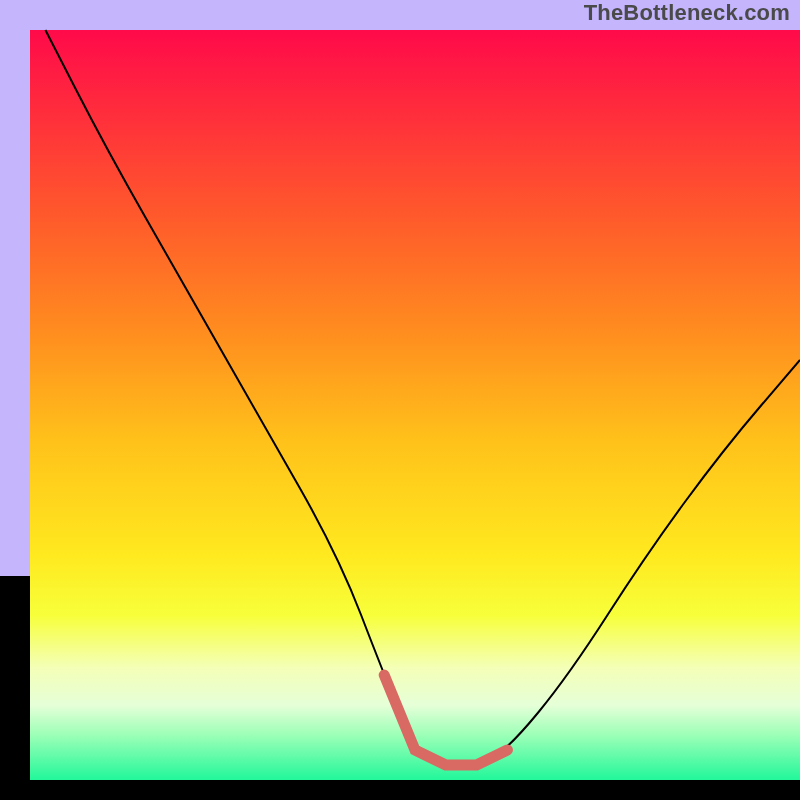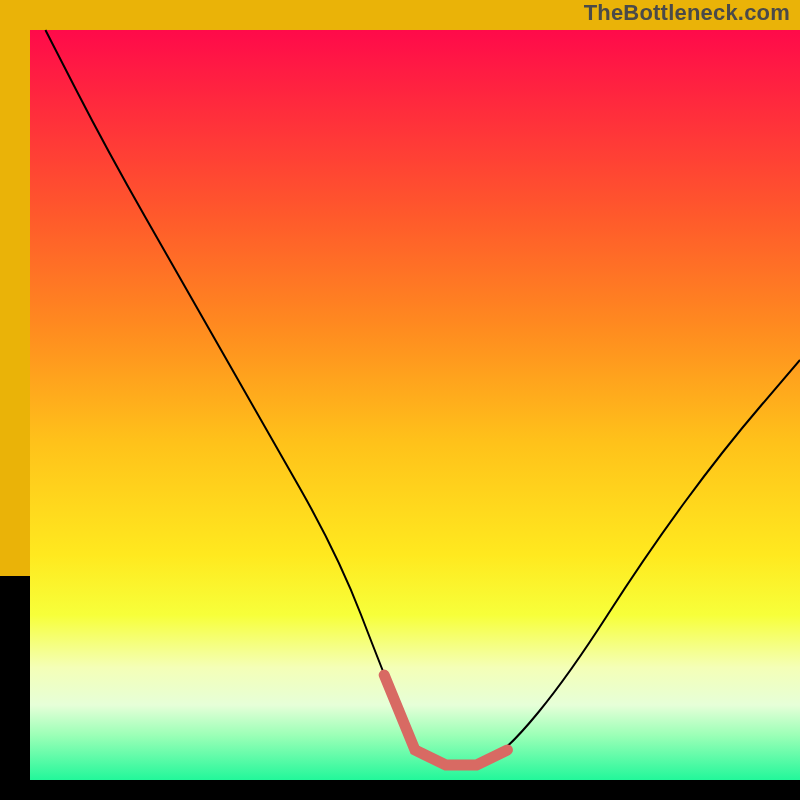--- a/index.html
+++ b/index.html
@@ -7,21 +7,21 @@
     padding: 0;
     width: 800px;
     height: 800px;
     overflow: hidden;
     background: #000;
   }
   .frame {
     position: relative;
     width: 800px;
     height: 576px;
-    background: #eab308;
+    background: #c4b5fd;
   }
   .watermark {
     position: absolute;
     top: 0;
     right: 10px;
     font-family: Arial, Helvetica, sans-serif;
     font-size: 22px;
     font-weight: 600;
     color: #4a4a4a;
     letter-spacing: 0.2px;

